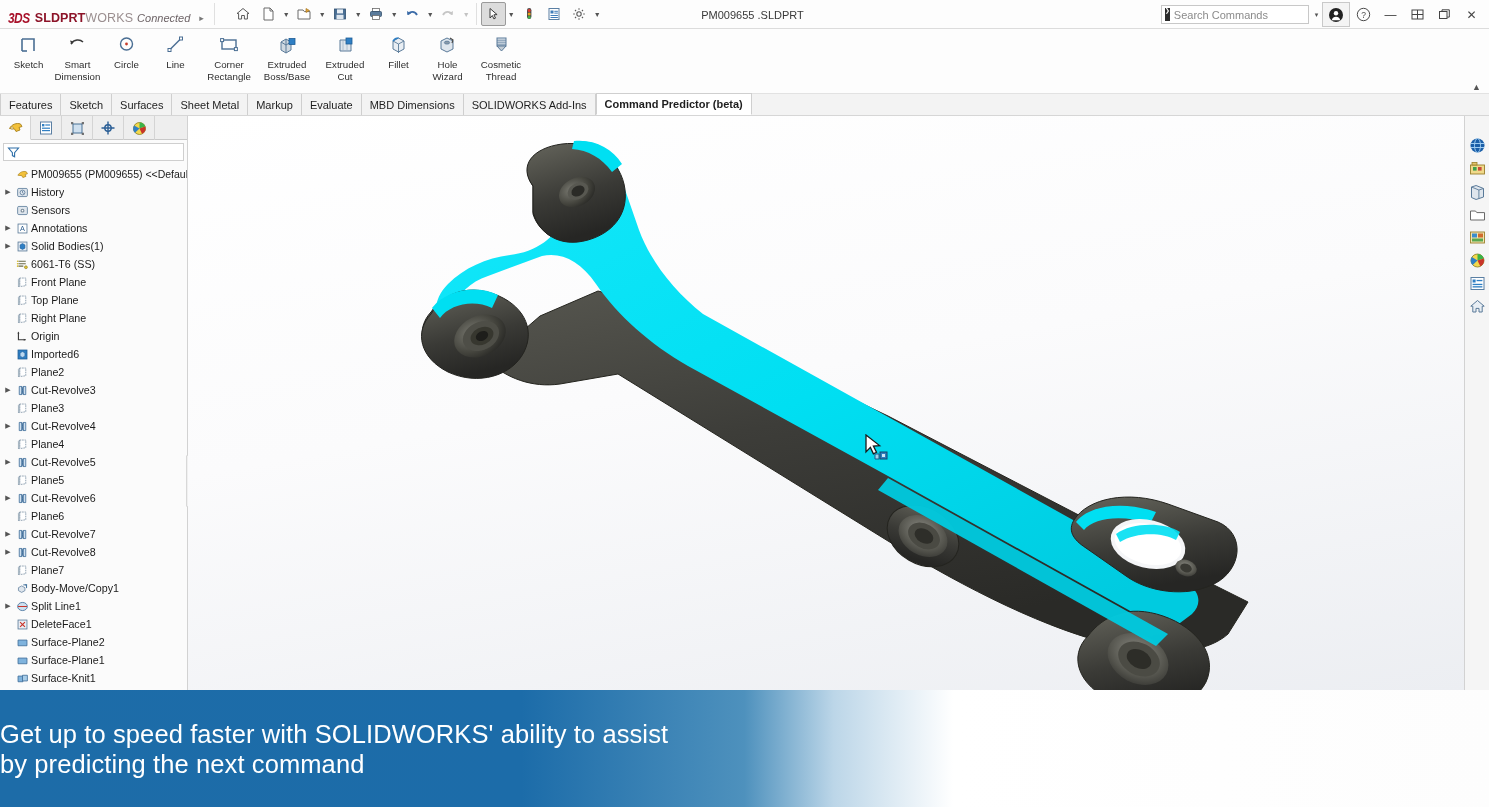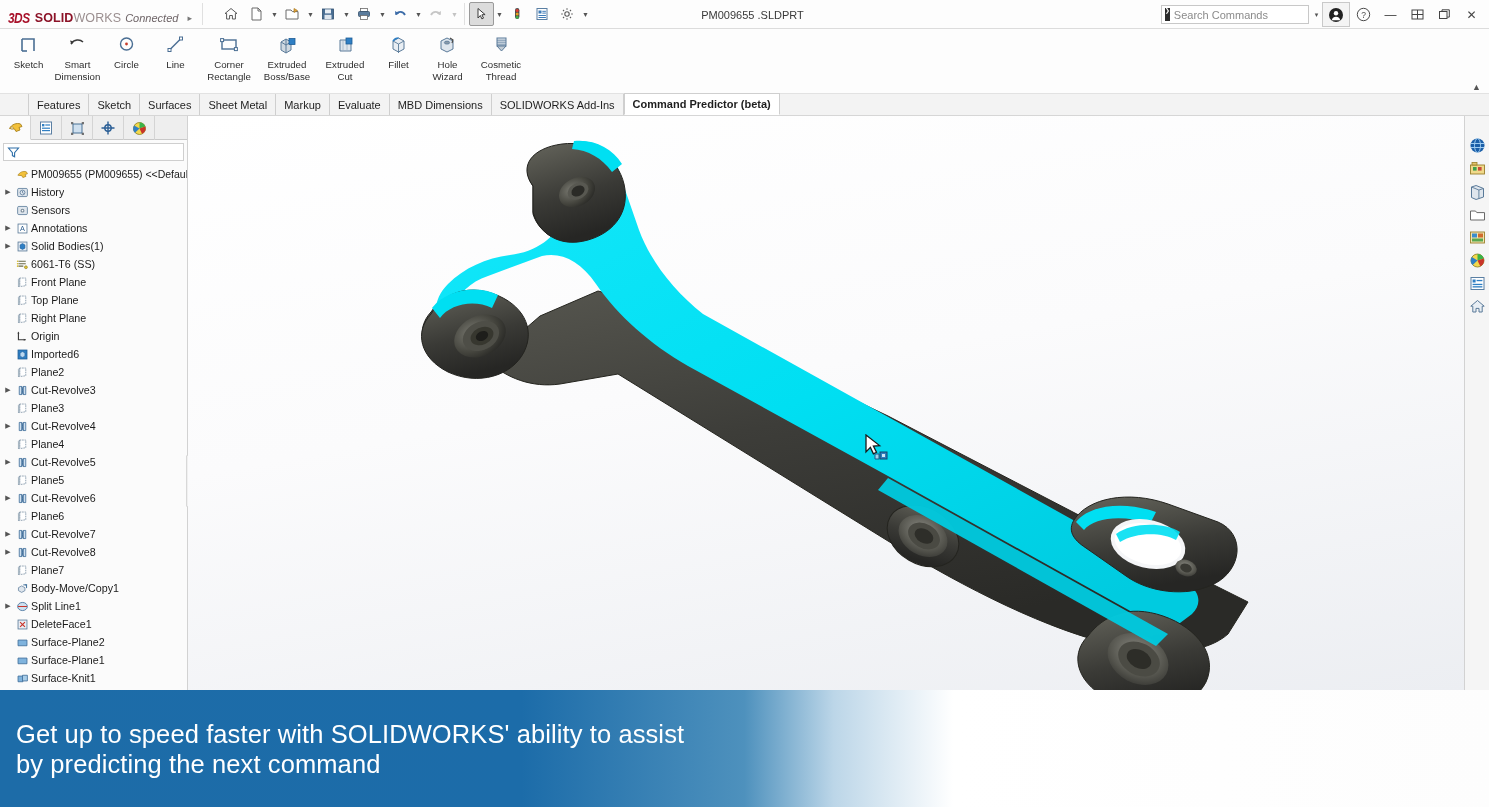--- a/index.html
+++ b/index.html
@@ -84,21 +84,21 @@
     margin-top: 2px; width: 100%;
   }
   .ribbon-collapse {
     position: absolute; right: 8px; bottom: 1px; font-size: 9px; color: #555; cursor: pointer;
   }
 
   
   .tabstrip {
     position: absolute; left: 0; top: 94px; width: 1489px; height: 22px;
     background: #f3f3f3; border-bottom: 1px solid #d6d6d6;
-    display: flex; align-items: flex-end; padding-left: 28px;
+    display: flex; align-items: flex-end;
   }
   .tab {
     height: 21px; display: flex; align-items: center; padding: 0 8px;
     font-size: 11px; color: #1e1e1e; cursor: pointer;
     border-right: 1px solid #cfcfcf; background: #f3f3f3;
   }
   .tab:first-child { border-left: 1px solid #cfcfcf; }
   .tab.active {
     background: #ffffff; height: 22px; font-weight: bold;
     border-top: 1px solid #cfcfcf; border-left: 1px solid #cfcfcf;
@@ -173,36 +173,36 @@
     cursor: pointer; border: 1px solid transparent; border-radius: 2px;
   }
 
   
   .banner {
     position: absolute; left: 0; bottom: 0; width: 1489px; height: 117px;
     background: linear-gradient(90deg, #1d6ca8 0%, #1c6ca9 35%, #4e91bd 50%, #bcd6e8 56%, #ffffff 64%, #fdfdfd 100%);
     display: flex; align-items: center;
   }
   .banner-text {
-    color: #ffffff; font-size: 25.5px; line-height: 30px; padding-left: 16px;
+    color: #ffffff; font-size: 25.5px; line-height: 30px; padding-left: 0;
     font-family: "Liberation Sans", sans-serif; letter-spacing: .1px;
   }
 
   
   .cursor { position: absolute; left: 676px; top: 318px; z-index: 20; pointer-events: none; }
 </style>
 </head>
 <body>
 
 <div id="app">
 
   <div class="titlebar">
     <div class="brand">
       <span class="brand-logo">3DS</span>
-      <span class="brand-solid">SOLID</span>
+      <span class="brand-solid">SLDPRT</span>
       <span class="brand-works">WORKS</span>
       <span class="brand-connected">Connected</span>
       <span class="brand-arrow">▸</span>
     </div>
     <div class="tb-sep"></div>
 
     <div class="tb-tools">
 
       <div class="tb-btn">
         <svg width="16" height="16" viewBox="0 0 16 16">

